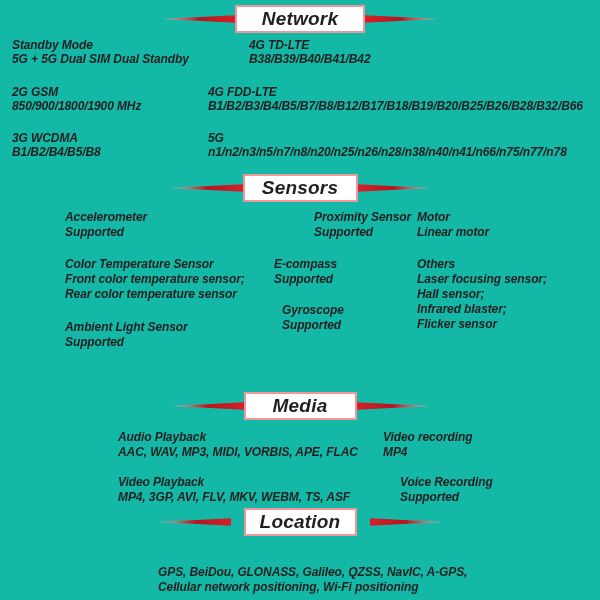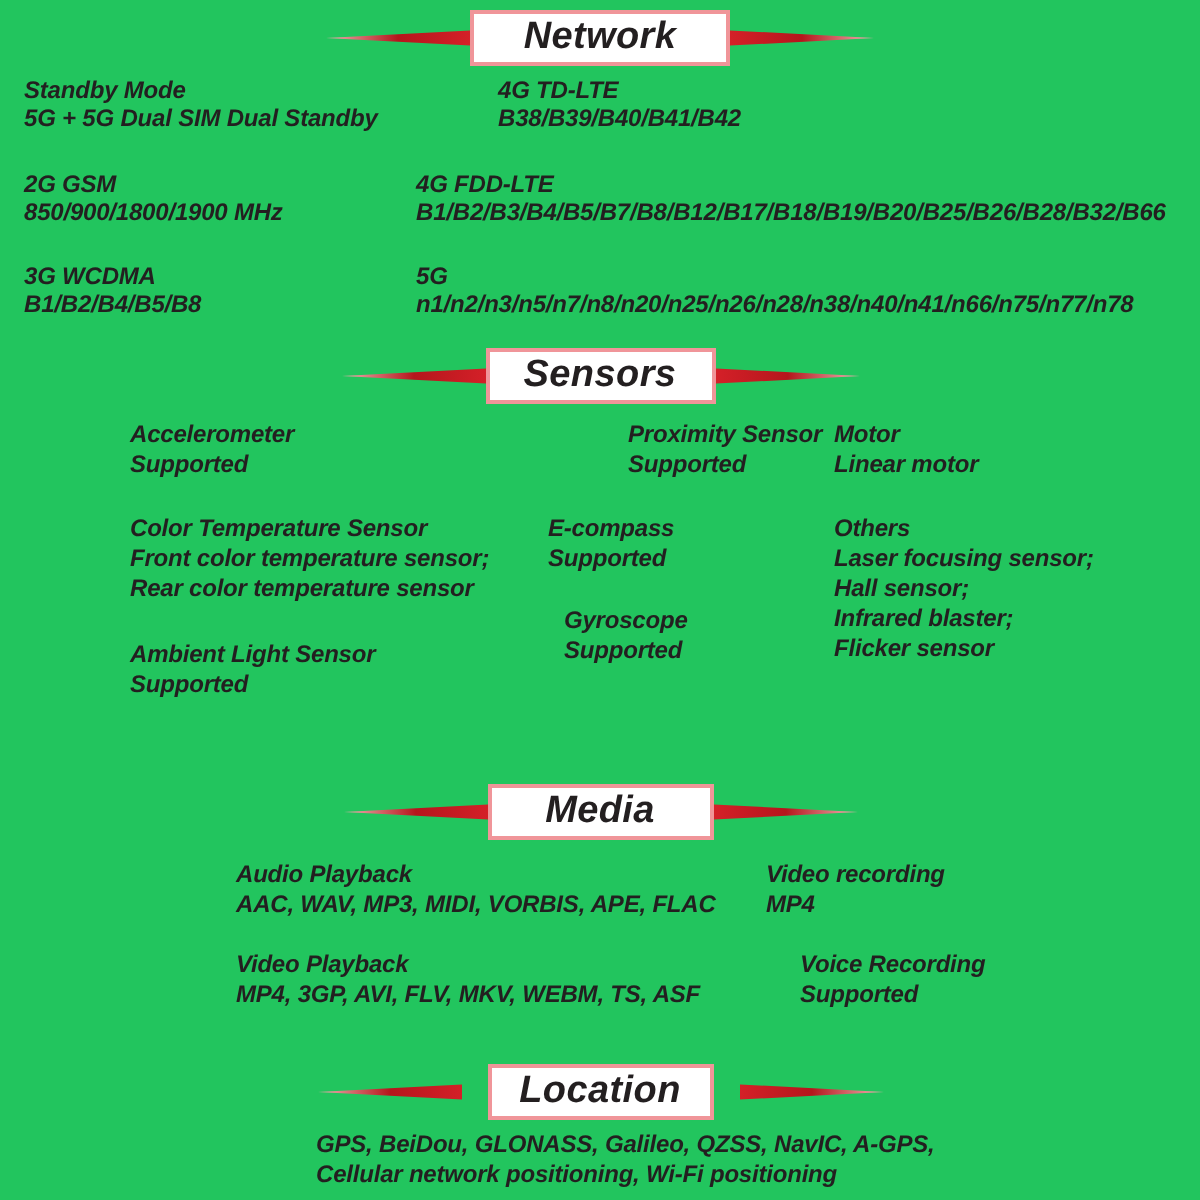--- a/index.html
+++ b/index.html
@@ -1,19 +1,19 @@
 <!DOCTYPE html>
 <html><head>
 <meta charset="utf-8">
 <style>
   html,body{margin:0;padding:0;background:#ffffff;}
   #canvas{
     position:relative;
     width:600px;height:600px;
-    background:#22c55e;
+    background:#14b8a6;
     font-family:"Liberation Sans", sans-serif;
     color:#231f20;
     overflow:hidden;
   }
   .header{
     position:absolute;left:0;width:600px;
     display:flex;align-items:center;justify-content:center;
   }
   .header-box{
     height:28px;box-sizing:border-box;
@@ -170,21 +170,21 @@
       <div class="line">Video recording</div>
       <div class="line">MP4</div>
     </div>
     <div class="group" style="left:400px;top:475px;">
       <div class="line">Voice Recording</div>
       <div class="line">Supported</div>
     </div>
   </div>
 
   <div class="sec-location">
-    <div class="header" style="top:532px;gap:13px;">
+    <div class="header" style="top:508px;gap:13px;">
       <svg class="arrow" width="72" height="10">
           <polygon points="0,5 72,1.2 72,8.8" fill="url(#gradL)"></polygon>
         </svg>
       <div class="header-box" style="width:113px;">
         <span class="header-title">Location</span>
       </div>
       <svg class="arrow" width="72" height="10">
           <polygon points="0,1.2 72,5 0,8.8" fill="url(#gradR)"></polygon>
         </svg>
     </div>

